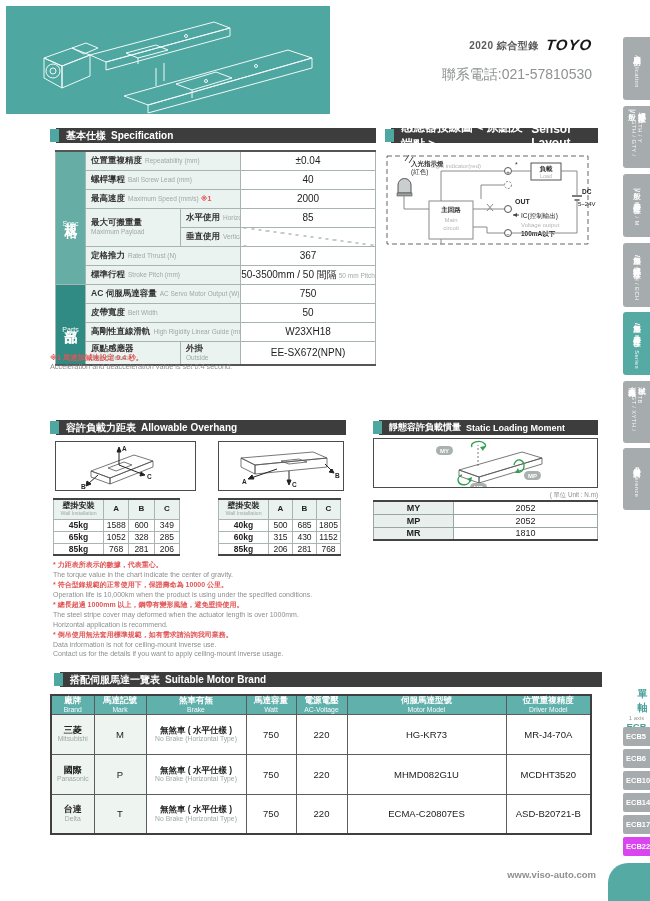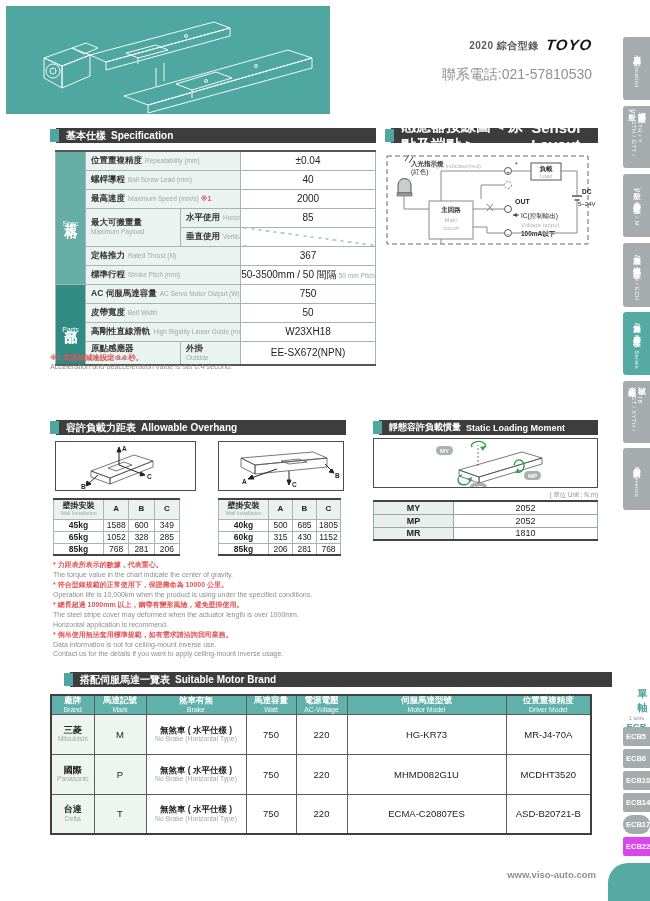--- a/index.html
+++ b/index.html
@@ -176,53 +176,53 @@
 
   <div class="series-group" style="top:687px;">
     <div class="series-zh">單軸</div>
     <div class="series-en">1 axis</div>
     <div class="series-code">ECB</div>
   </div>
   <div class="ecb-item" style="top:727px;">ECB5</div>
   <div class="ecb-item" style="top:749px;">ECB6</div>
   <div class="ecb-item" style="top:771px;">ECB10</div>
   <div class="ecb-item" style="top:793px;">ECB14</div>
-  <div class="ecb-item" style="top:815px;border-radius:9px;">ECB17</div>
+  <div class="ecb-item" style="top:815px;">ECB17</div>
   <div class="ecb-item active" style="top:837px;">ECB22</div>
   <div class="corner-shape"></div>
 
   <div class="sec-head" style="left:50px;top:128px;width:326px;">
     <span class="sq"></span>
     <div class="bar">
         <span>基本仕樣</span>
         <span>Specification</span>
       </div>
   </div>
   <div class="sec-head" style="left:385px;top:128px;width:213px;">
     <span class="sq"></span>
-    <div class="bar" style="font-size:15px;">
+    <div class="bar" style="font-size:12px;">
         <span>感應器接線圖 &lt; 原點及端點 &gt;</span>
         <span>Sensor Layout</span>
       </div>
   </div>
   <div class="sec-head" style="left:50px;top:420px;width:296px;">
     <span class="sq"></span>
     <div class="bar">
         <span>容許負載力距表</span>
         <span>Allowable Overhang</span>
       </div>
   </div>
   <div class="sec-head" style="left:373px;top:420px;width:225px;">
     <span class="sq"></span>
     <div class="bar" style="font-size:9px;">
         <span>靜態容許負載慣量</span>
         <span>Static Loading Moment</span>
       </div>
   </div>
-  <div class="sec-head" style="left:64px;top:672px;width:548px;">
+  <div class="sec-head" style="left:54px;top:672px;width:548px;">
     <span class="sq"></span>
     <div class="bar">
         <span>搭配伺服馬達一覽表</span>
         <span>Suitable Motor Brand</span>
       </div>
   </div>
 
   <table class="spec-table">
     <colgroup>
         <col style="width:30px">

